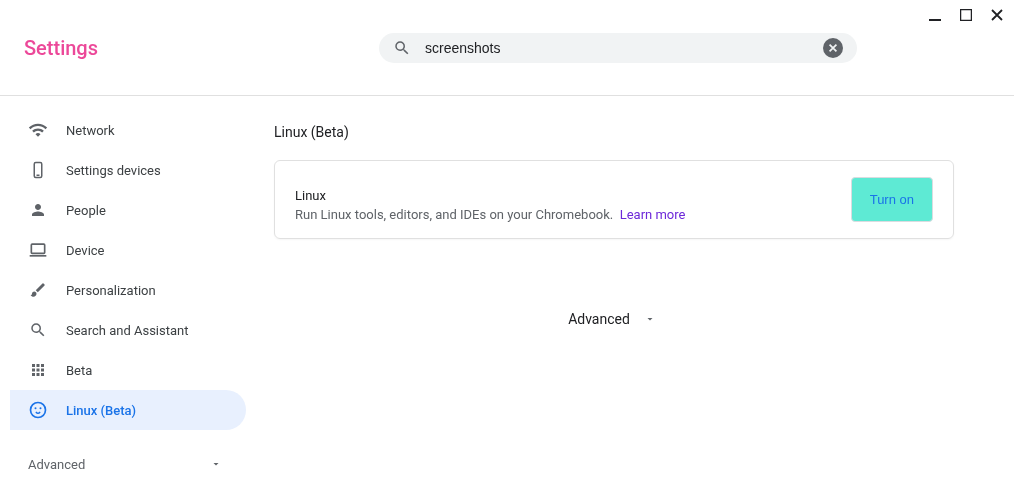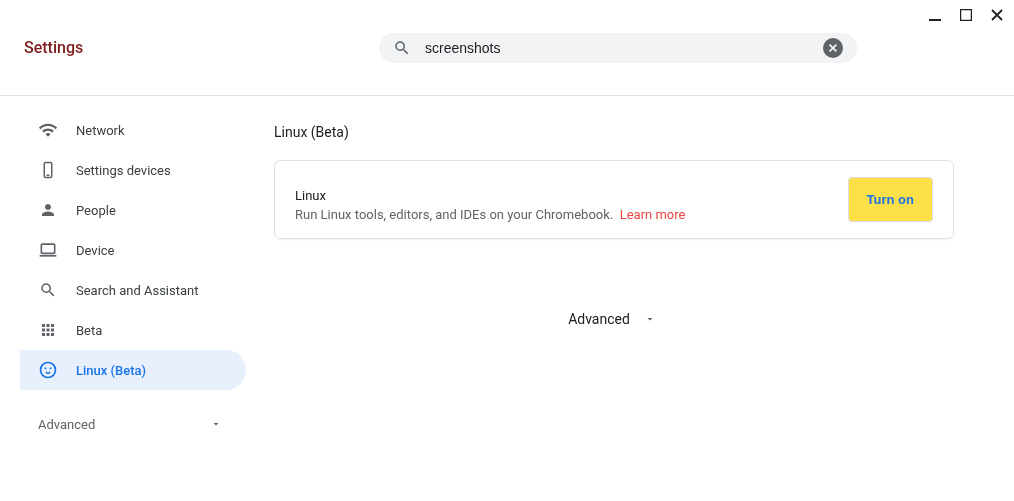--- a/index.html
+++ b/index.html
@@ -22,22 +22,22 @@
     }
     .window-controls span { cursor: pointer; }
     .header {
       display: flex;
       align-items: center;
       height: 96px;
       padding: 0 24px;
       border-bottom: 1px solid #e0e0e0;
     }
     .header-title {
-      font-size: 16px;
-      color: #7f1d1d;
+      font-size: 20px;
+      color: #ec4899;
       font-weight: 500;
       width: 355px;
       flex-shrink: 0;
     }
     .searchbox {
       display: flex;
       align-items: center;
       background: #f1f3f4;
       border-radius: 24px;
       height: 30px;
@@ -62,21 +62,21 @@
     }
     .search-clear svg { fill: #f1f3f4; }
     .content {
       display: flex;
       height: calc(100% - 96px);
     }
     .sidebar {
       width: 260px;
       flex-shrink: 0;
       padding-top: 14px;
-      padding-left: 20px;
+      padding-left: 10px;
       text-align: right;
     }
     .nav-item {
       display: flex;
       align-items: center;
       height: 40px;
       padding-left: 18px;
       border-radius: 0 20px 20px 0;
       margin-right: 14px;
       cursor: pointer;
@@ -114,28 +114,28 @@
       width: 680px;
       border: 1px solid #e0e0e0;
       border-radius: 6px;
       box-shadow: 0 1px 2px rgba(0,0,0,0.04);
       padding: 16px 20px;
       display:flex; align-items:flex-end; justify-content:space-between;
       margin-left: 14px;
     }
     .card-text .card-title { font-size:13px; color:#202124; margin-bottom:4px; }
     .card-text .card-desc { font-size:13px; color:#5f6368; }
-    .learn-link { color:#ef4444; cursor:pointer; }
+    .learn-link { color:#6d28d9; cursor:pointer; }
     .turn-on-btn {
       border: 1px solid #dadce0;
       border-radius: 4px;
-      background: #fde047;
+      background: #5eead4;
       color: #1a73e8;
       font-size: 13px;
-      font-weight: 700;
+      font-weight: 400;
       padding: 14px 18px;
       cursor: pointer;
     }
     .advanced-center {
       display:flex; align-items:center; justify-content:center;
       margin-top: 72px;
       gap:14px;
       cursor:pointer;
       color:#202124;
       font-size:14px;
@@ -217,20 +217,28 @@
     <div class="nav-item">
       <span class="icon-slot">
         <svg width="20" height="20" viewBox="0 0 24 24" fill="none" stroke="currentColor" stroke-width="2">
             <rect x="4" y="5" width="16" height="11" rx="1"></rect>
             <line x1="2" y1="19" x2="22" y2="19"></line>
           </svg>
       </span>
       <span class="label">Device</span>
     </div>
 
+    <div class="nav-item">
+      <span class="icon-slot">
+        <svg width="18" height="18" viewBox="0 0 24 24" fill="currentColor">
+            <path d="M7 14c-1.66 0-3 1.34-3 3 0 1.31-1.16 2-2 2 .92 1.22 2.49 2 4 2 2.21 0 4-1.79 4-4 0-1.66-1.34-3-3-3zm13.71-9.37-1.34-1.34a.996.996 0 0 0-1.41 0L9 12.25 11.75 15l8.96-8.96c.39-.39.39-1.02 0-1.41z"></path>
+          </svg>
+      </span>
+      <span class="label">Personalization</span>
+    </div>
 
     <div class="nav-item">
       <span class="icon-slot">
         <svg width="18" height="18" viewBox="0 0 24 24" fill="currentColor">
             <path d="M15.5 14h-.79l-.28-.27A6.471 6.471 0 0 0 16 9.5 6.5 6.5 0 1 0 9.5 16a6.47 6.47 0 0 0 4.23-1.57l.27.28v.79L19 20.49 20.49 19 15.5 14zm-6 0C7 14 5 12 5 9.5S7 5 9.5 5 14 7 14 9.5 12 14 9.5 14z"></path>
           </svg>
       </span>
       <span class="label">Search and Assistant</span>
     </div>
 

